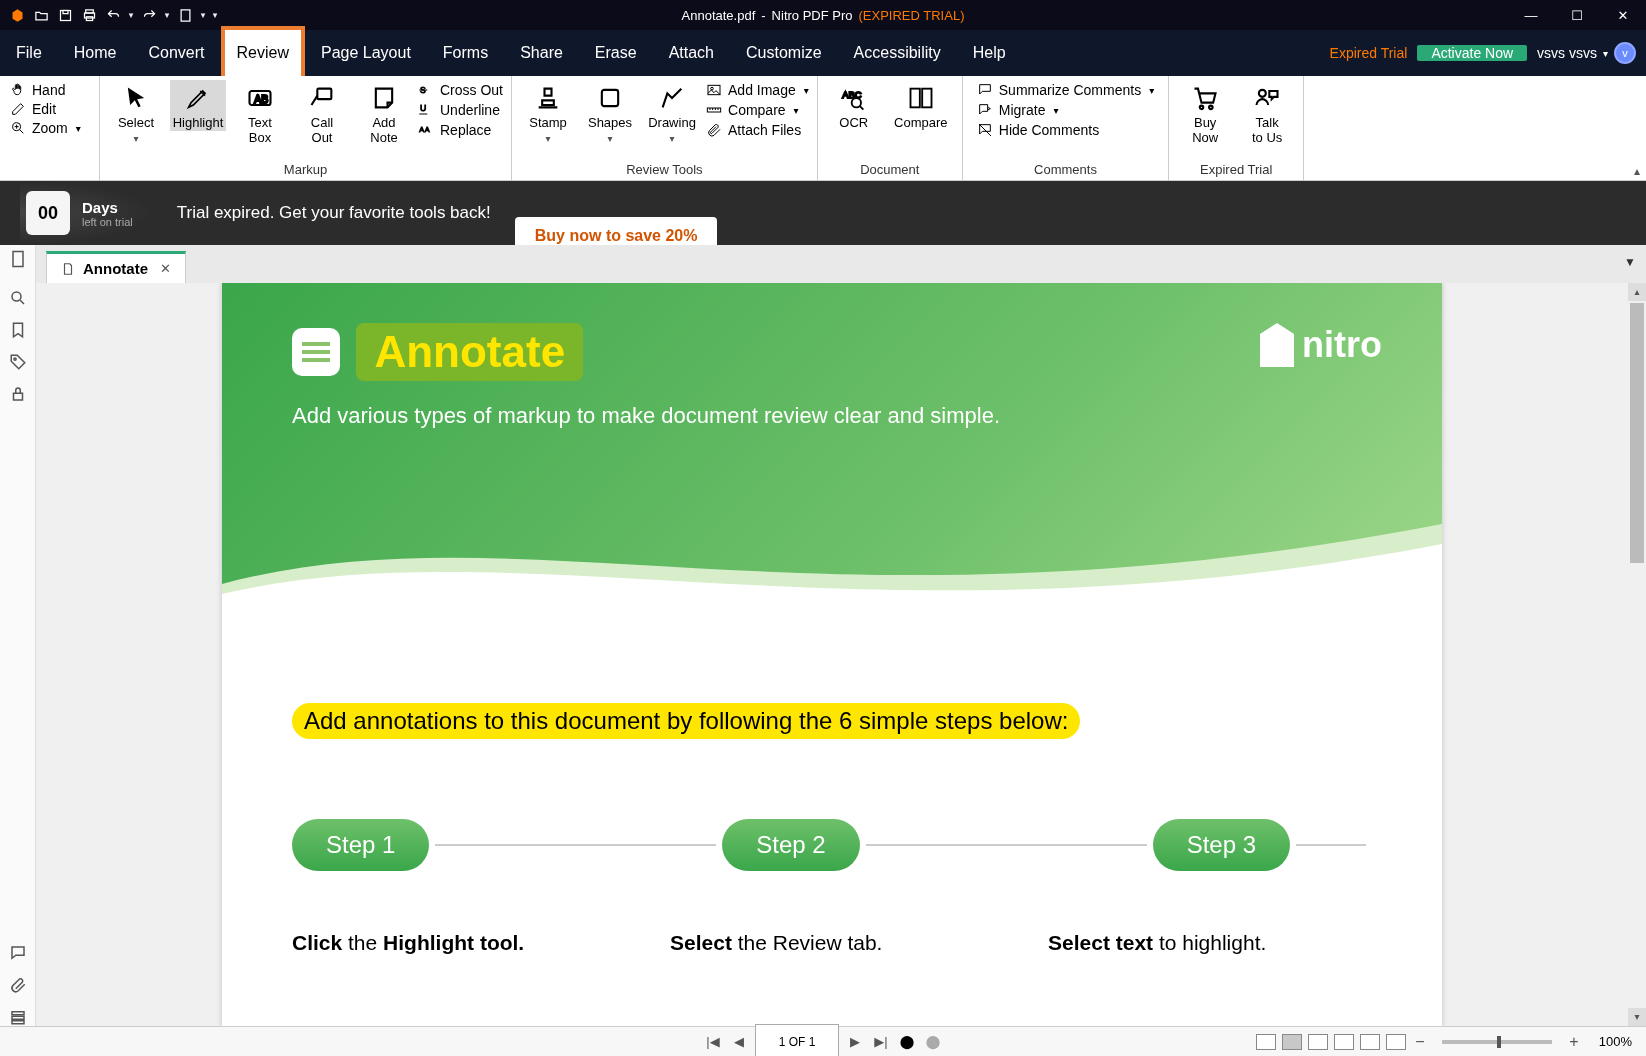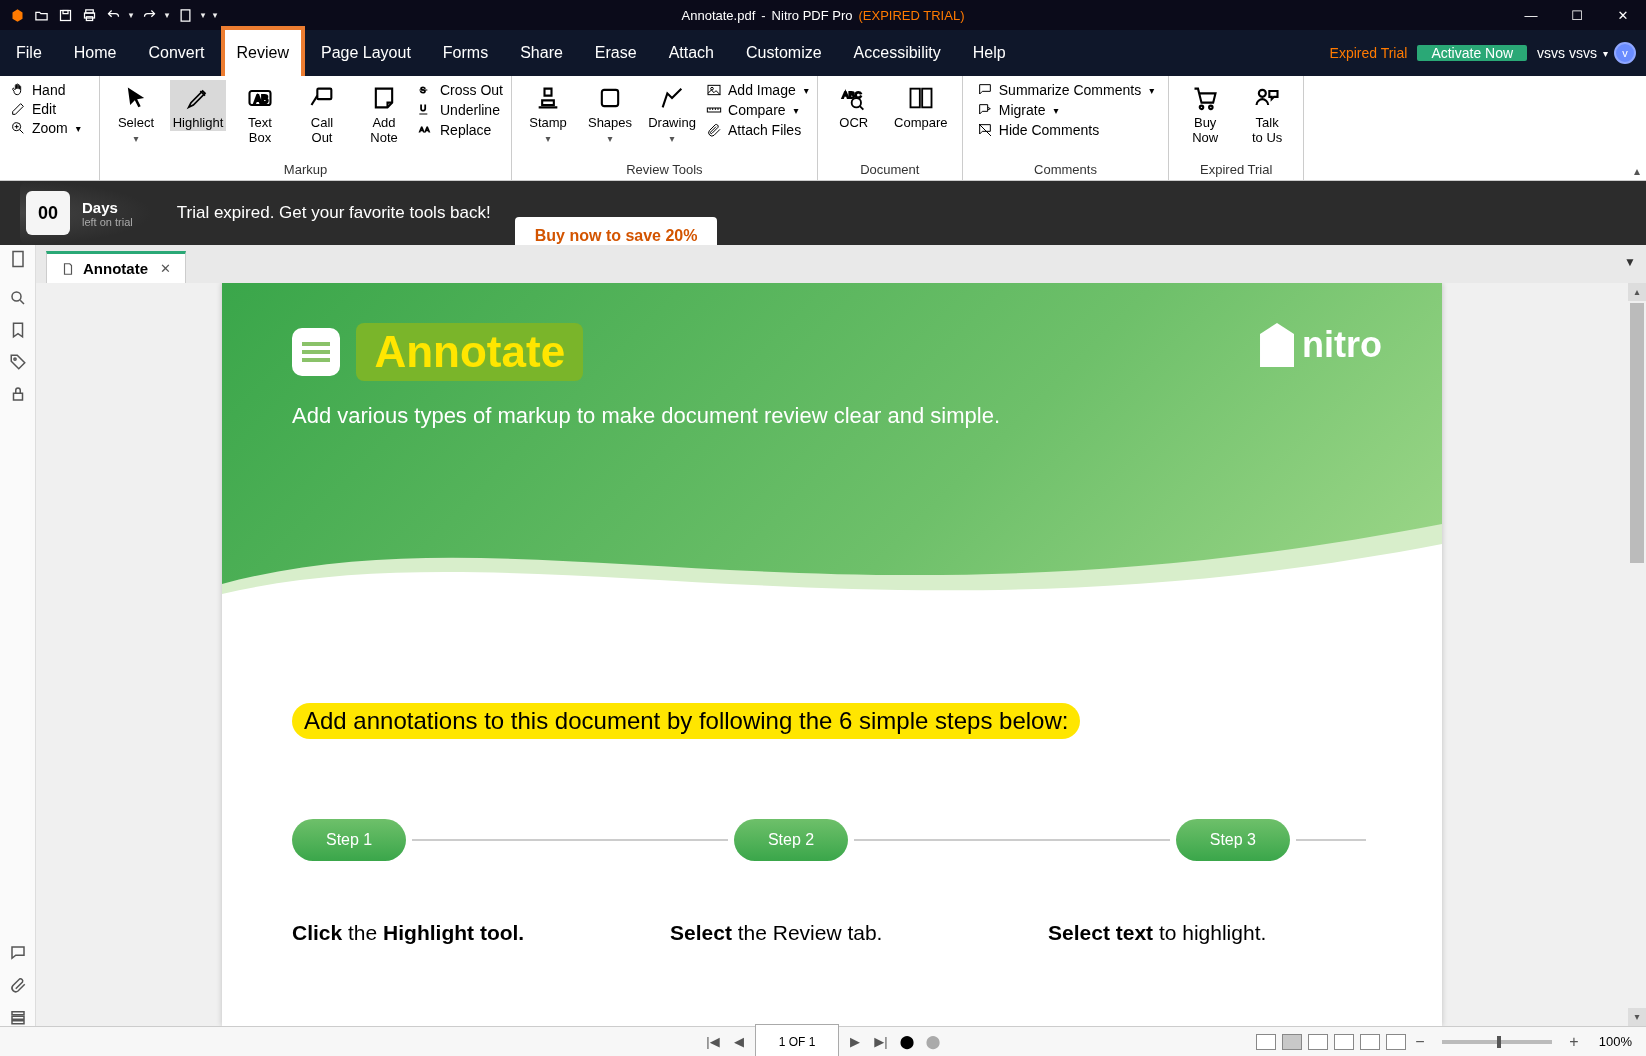--- a/index.html
+++ b/index.html
@@ -79,21 +79,21 @@
 .hero-sub { margin-top:22px; font-size:22px; }
 .nitro-logo { position:absolute; right:60px; top:40px; display:flex; align-items:center; gap:8px; font-size:36px; font-weight:bold;}
 .nitro-logo .mark { width:34px; height:44px; background:#fff; clip-path: polygon(50% 0, 100% 25%, 100% 100%, 0 100%, 0 25%);}
 .wave { position:absolute; left:0; right:0; bottom:-1px; height:140px; }
 .wave svg { width:100%; height:100%; display:block;}
 
 .body-area { padding:80px 70px 40px 70px; }
 .highlighted-line { background:#ffe600; font-size:24px; padding:4px 12px; border-radius:18px; display:inline-block;}
 .steps { display:flex; justify-content:space-between; margin-top:80px; align-items:center;}
 .steps .conn { flex:1; height:2px; background:#ccc; margin:0 6px;}
-.step-pill { background: linear-gradient(180deg,#6ec06a,#3aa64a); color:#fff; padding:12px 34px; border-radius:28px; font-size:16px;}
+.step-pill { background: linear-gradient(180deg,#6ec06a,#3aa64a); color:#fff; padding:12px 34px; border-radius:28px; font-size:24px;}
 .step-desc-row { display:flex; justify-content:space-between; margin-top:60px; font-size:21px;}
 .step-desc-row > div { width:30%; }
 .step-desc-row b { font-weight:700; }
 
 .vscroll { width:18px; background:#f0f0f0; position:relative;}
 .vscroll .thumb { position:absolute; top:4px; left:2px; right:2px; height:18px; background:#bbb;}
 .vscroll .track-btn { position:absolute; left:0; right:0; height:18px; background:#ddd; font-size:10px; text-align:center; line-height:18px; color:#555; cursor:pointer;}
 
 
 .statusbar { height:30px; background:#f7f7f7; border-top:1px solid #ccc; display:flex; align-items:center; font-size:13px;}

